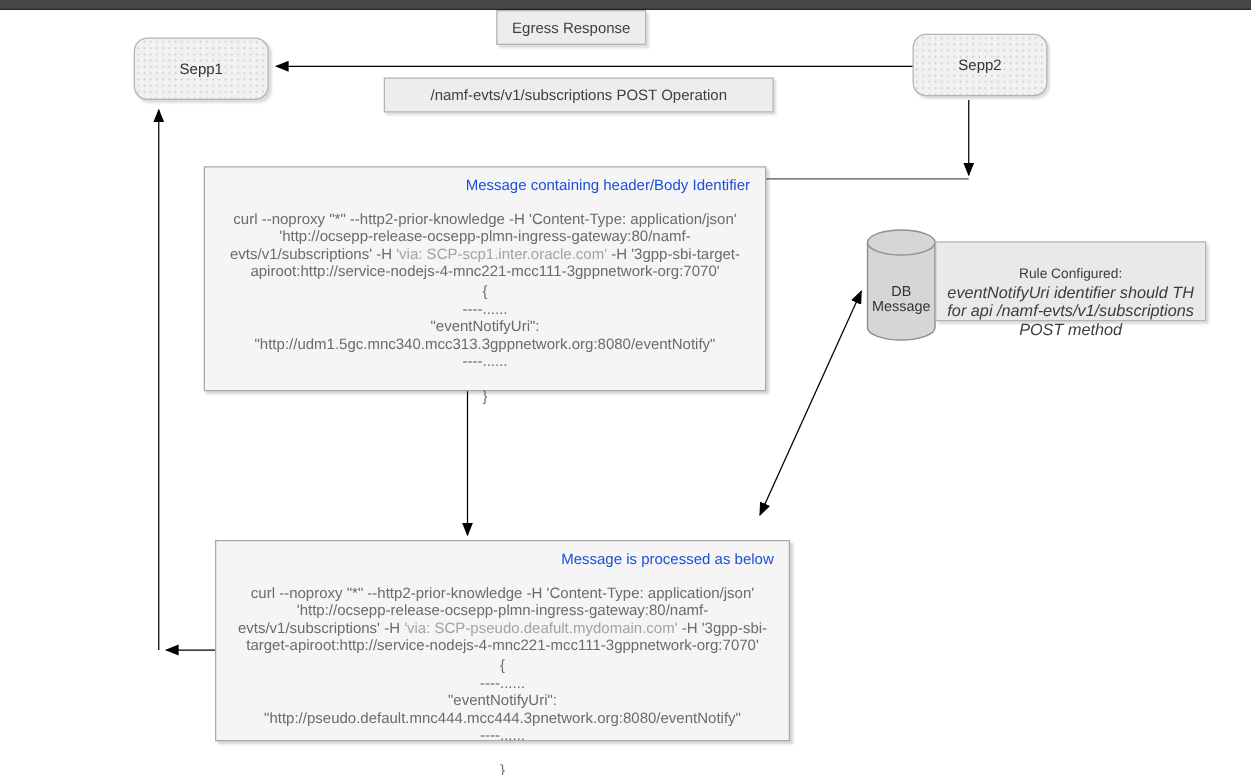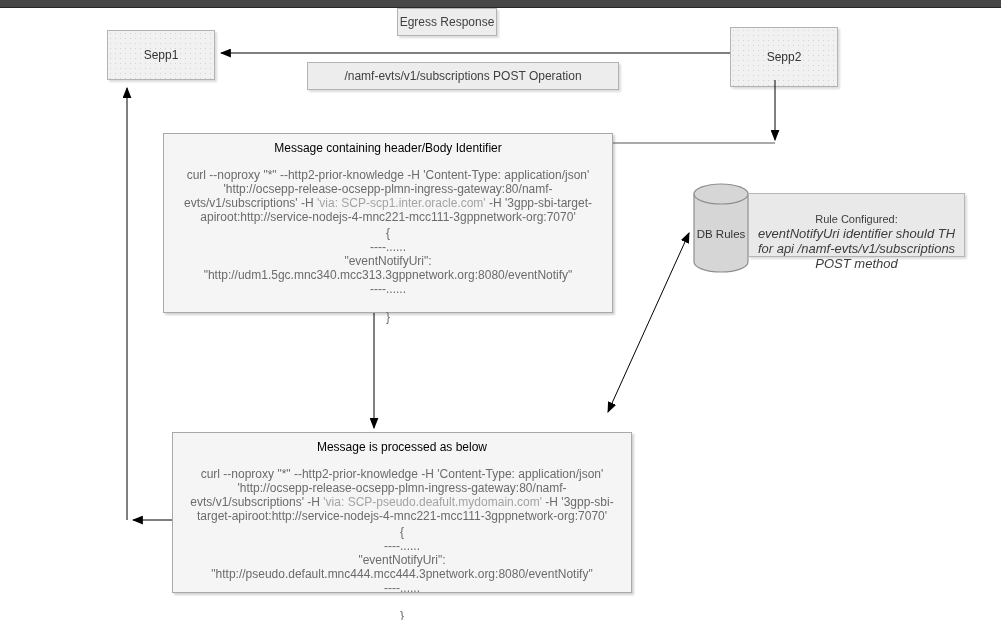--- a/index.html
+++ b/index.html
@@ -12,29 +12,30 @@
   .node{
     position:absolute;box-sizing:border-box;background:#f2f2f2;border:1px solid #b3b3b3;
     box-shadow:2px 2px 2px rgba(0,0,0,0.14);
     display:flex;align-items:center;justify-content:center;text-align:center;
     font-size:12px;color:#333333;
   }
   .dotted-fill{
     background-color:#f1f1f1;
     background-image:radial-gradient(#d2d2d2 0.7px, transparent 0.8px);
     background-size:5px 5px;
+    border-radius:11px;
   }
   .labelbox{background:#ededed;color:#3f3f3f;}
   .msgbox{
     position:absolute;box-sizing:border-box;background:#f5f5f5;border:1px solid #a9a9a9;
     box-shadow:2px 2px 2px rgba(0,0,0,0.18);
     font-size:12px;line-height:14px;color:#6b6b6b;text-align:center;
     padding:7px 12px 0 12px;overflow:visible;
   }
-  .msgbox .title{color:#000000;margin-bottom:13px;}
+  .msgbox .title{color:#1d4ed8;margin-bottom:13px;text-align:right;}
   .msgbox .curl{color:#6b6b6b;}
   .msgbox .via{color:#a3a3a3;margin-top:28px;}
   .msgbox .jsonbody{white-space:pre-line;margin-top:2px;color:#6b6b6b;}
   .rulebox{
     position:absolute;box-sizing:border-box;background:#e9e9e9;border:1px solid #b5b5b5;
     box-shadow:2px 2px 2px rgba(0,0,0,0.14);
     text-align:center;color:#3c3c3c;padding-top:4px;
   }
   .rulebox .rtitle{font-size:11px;margin-bottom:1px;margin-top:15px;}
   .rulebox .rbody{font-size:13px;line-height:15px;font-style:italic;}
@@ -46,29 +47,29 @@
   #wires{position:absolute;left:0;top:0;width:1001px;height:620px;pointer-events:none;z-index:6;}
   .node,.msgbox,.rulebox{z-index:2;}
 </style>
 </head>
 <body>
 
 <div id="canvas">
 
   <div class="topbar"></div>
 
-  <div class="node labelbox" style="left:397px;top:8px;width:100px;height:28px;">
+  <div class="node labelbox" style="left:397px;top:8px;width:120px;height:28px;">
     <span>Egress Response</span>
   </div>
 
   <div class="node dotted-fill" style="left:107px;top:30px;width:108px;height:50px;">
     <span>Sepp1</span>
   </div>
 
-  <div class="node dotted-fill" style="left:730px;top:27px;width:108px;height:60px;text-align:right;">
+  <div class="node dotted-fill" style="left:730px;top:27px;width:108px;height:50px;text-align:right;">
     <span>Sepp2</span>
   </div>
 
   <div class="node labelbox" style="left:307px;top:62px;width:312px;height:28px;">
     <span>/namf-evts/v1/subscriptions POST Operation</span>
   </div>
 
   <div class="msgbox" style="left:163px;top:133px;width:450px;height:180px;">
     <div class="title">Message containing header/Body Identifier</div>
     <div class="curl"><span>curl --noproxy "*" --http2-prior-knowledge -H 'Content-Type: application/json' 'http://ocsepp-release-ocsepp-plmn-ingress-gateway:80/namf-evts/v1/subscriptions'  -H </span><span class="via">'via: SCP-scp1.inter.oracle.com'</span><span> -H '3gpp-sbi-target-apiroot:http://service-nodejs-4-mnc221-mcc111-3gppnetwork-org:7070'</span></div>
@@ -79,21 +80,21 @@
 ----......
 
 }</div>
   </div>
 
   <div class="dbwrap">
     <svg width="56" height="92" viewBox="0 0 56 92">
       <path d="M1,12 L1,80 A27,10 0 0 0 55,80 L55,12" fill="#d6d6d6" stroke="#8f8f8f" stroke-width="1.2"></path>
       <ellipse cx="28" cy="12" rx="27" ry="10" fill="#d6d6d6" stroke="#8f8f8f" stroke-width="1.2"></ellipse>
     </svg>
-    <div class="dblabel">DB Rules</div>
+    <div class="dblabel">DB Message</div>
   </div>
 
   <div class="rulebox" style="left:748px;top:193px;width:217px;height:64px;">
     <div class="rtitle">Rule Configured:</div>
     <div class="rbody">eventNotifyUri identifier should TH for api /namf-evts/v1/subscriptions POST method</div>
   </div>
 
 
   <div class="msgbox" style="left:172px;top:432px;width:460px;height:161px;">
     <div class="title" style="">Message is processed as below</div>

